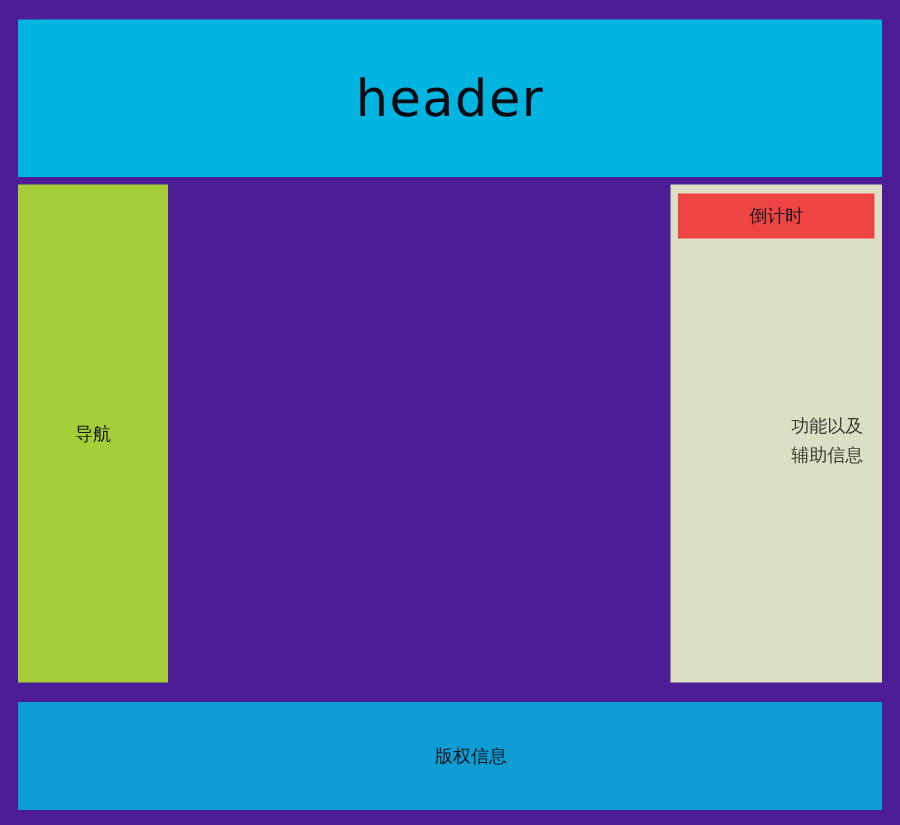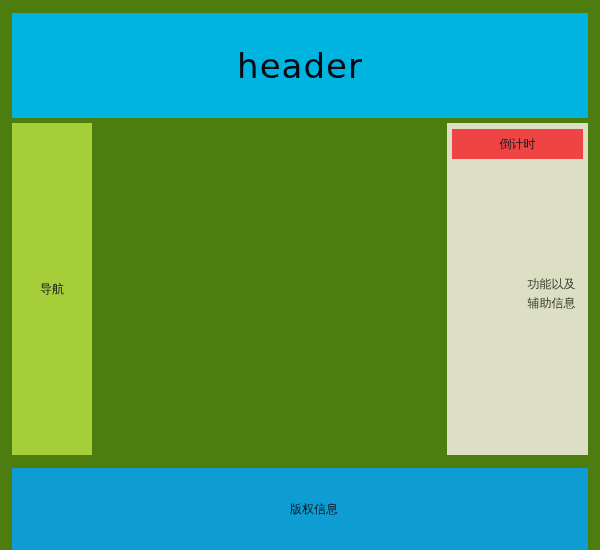--- a/index.html
+++ b/index.html
@@ -11,21 +11,21 @@
     width: 600px;
     height: 550px;
     background: #ffffff;
     font-family: "DejaVu Sans", "Liberation Sans", sans-serif;
     overflow: hidden;
   }
   #wireframe {
     position: relative;
     width: 600px;
     height: 550px;
-    background: #4d7c0f;
+    background: #4c1d95;
     box-sizing: border-box;
   }
   .block {
     position: absolute;
     box-sizing: border-box;
     display: flex;
     align-items: center;
     justify-content: center;
     text-align: center;
   }
@@ -42,21 +42,21 @@
     font-size: 34px;
     font-weight: 400;
     letter-spacing: 1px;
     color: #0a0a14;
     line-height: 1;
   }
   
   #nav-block {
     left: 12px;
     top: 123px;
-    width: 80px;
+    width: 100px;
     height: 332px;
     background: #a6ce39;
   }
   #nav-label {
     font-size: 12px;
     color: #16161e;
     line-height: 1.5;
   }
   
   #main-block {
@@ -115,21 +115,21 @@
     font-size: 12px;
     color: #3a3c30;
     line-height: 1.55;
     white-space: pre-line;
   }
   
   #footer-block {
     left: 12px;
     top: 468px;
     width: 576px;
-    height: 82px;
+    height: 72px;
     background: #0d9dd3;
     padding-left: 28px;
   }
   #footer-label {
     font-size: 12px;
     color: #16161e;
     line-height: 1.5;
   }
 </style>
 </head>

